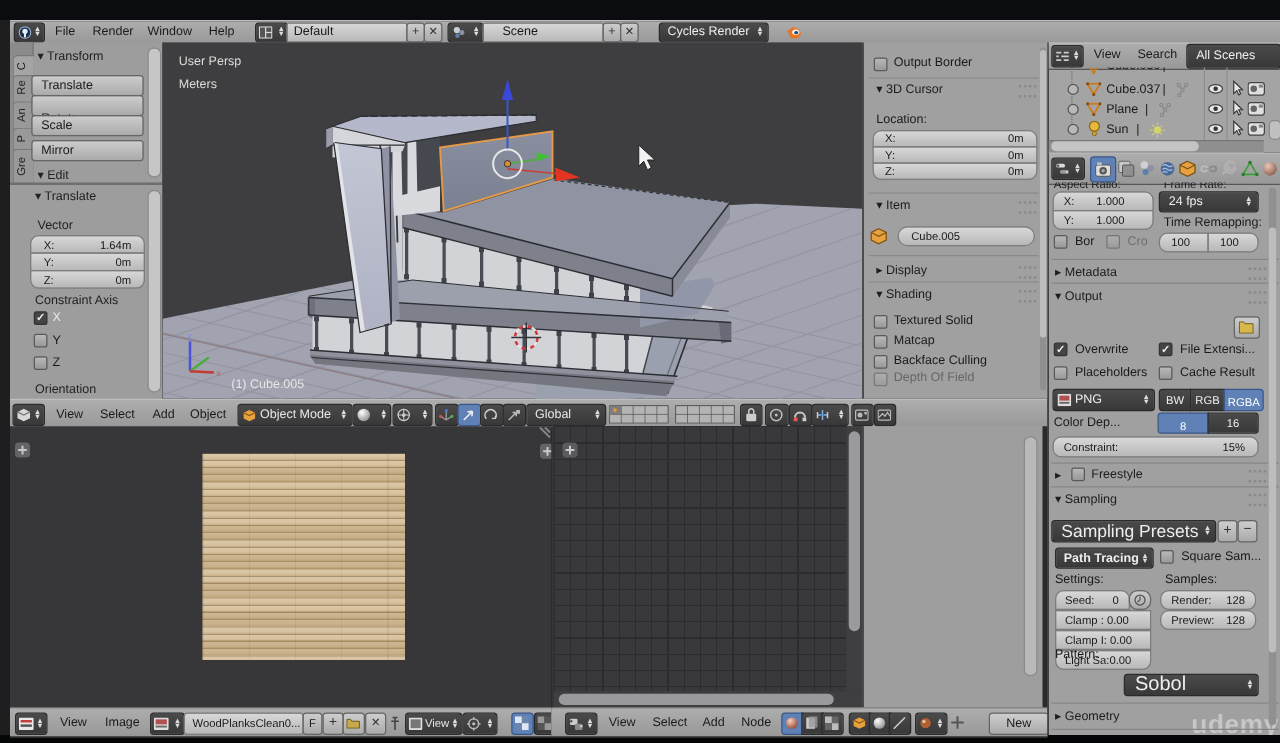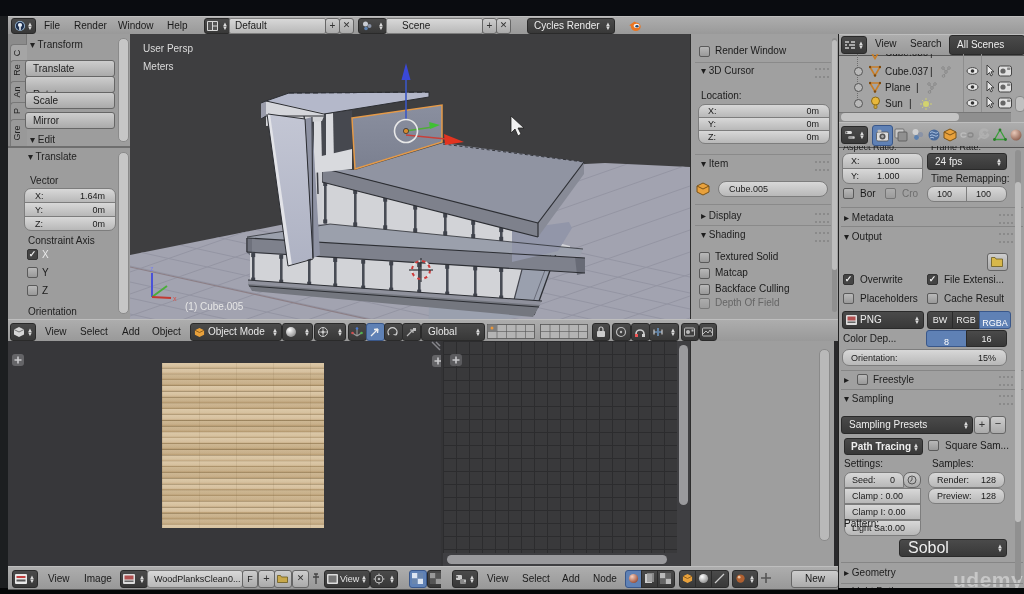--- a/index.html
+++ b/index.html
@@ -324,21 +324,21 @@
 <line x1="22" y1="263" x2="41" y2="264" stroke="#c23a32" stroke-width="2"></line>
 <text x="43" y="267" font-size="7" fill="#d85048" font-family="Liberation Sans">x</text>
 <text x="13" y="18" font-size="10" fill="#dcdcdc" font-family="Liberation Sans">User Persp</text>
 <text x="13" y="36" font-size="10" fill="#dcdcdc" font-family="Liberation Sans">Meters</text>
 <text x="55" y="276" font-size="10" fill="#e6e6e6" font-family="Liberation Sans">(1) Cube.005</text>
 <polygon points="381,82 381,99 385,95 388,102 391,100 388,94 394,94" fill="#f2f2f2" stroke="#222" stroke-width="0.8"></polygon>
 </svg>
 
 <div id="npanel" class="abs" style="left:690px;top:34px;width:148px;height:285px;background:#a0a0a0;border-left:1px solid #2e2e2e;">
   <span class="cb abs" style="left:8px;top:12px;"></span>
-    <span class="abs t10" style="left:24px;top:11px;">Render Window</span>
+    <span class="abs t10" style="left:24px;top:11px;">Output Border</span>
   <div class="abs" style="left:4px;top:28px;width:136px;height:1px;background:#8a8a8a;"></div>
   <span class="abs t10" style="left:10px;top:31px;color:#1d1d1d;">▾ 3D Cursor</span>
   <div class="grip" style="top:34px;right:10px;"></div>
   <span class="abs t10" style="left:10px;top:56px;">Location:</span>
   <div class="abs fld" style="left:7px;top:70px;width:130px;height:12px;border-bottom-left-radius:0;border-bottom-right-radius:0;">
       <span class="t9" style="left:9px;">X:</span>
       <span class="t9 abs" style="right:10px;">0m</span>
     </div>
   <div class="abs fld" style="left:7px;top:83px;width:130px;height:12px;border-radius:0;">
       <span class="t9" style="left:9px;">Y:</span>
@@ -915,33 +915,33 @@
   <div class="abs dk" style="left:113px;top:189px;width:26px;height:16px;border-radius:0;text-align:center;">
       <span style="left:50%;transform:translate(-50%,-52%);font-size:9px;color:#eee;">RGB</span>
     </div>
   <div class="abs" style="left:140px;top:189px;width:30px;height:16px;background:#5f81b5;border:1px solid #39578a;border-radius:0 3px 3px 0;text-align:center;"><span style="left:50%;transform:translate(-50%,-52%);font-size:9px;color:#fff;">RGBA</span></div>
   <span class="abs t10" style="left:4px;top:211px;">Color Dep...</span>
   <div class="abs" style="left:87px;top:208px;width:39px;height:15px;background:#5f81b5;border:1px solid #39578a;border-radius:3px 0 0 3px;text-align:center;"><span style="left:50%;transform:translate(-50%,-52%);font-size:9px;color:#fff;">8</span></div>
   <div class="abs dk" style="left:127px;top:208px;width:39px;height:15px;border-radius:0 3px 3px 0;text-align:center;">
       <span style="left:50%;transform:translate(-50%,-52%);font-size:9px;color:#eee;">16</span>
     </div>
   <div class="abs fld" style="left:3px;top:227px;width:163px;height:15px;">
-      <span class="t9" style="left:8px;">Orientation:</span>
+      <span class="t9" style="left:8px;">Constraint:</span>
       <span class="t9 abs" style="right:10px;">15%</span>
     </div>
   <div class="abs" style="left:2px;top:248px;width:182px;height:1px;background:#868686;"></div>
   <span class="abs t10" style="left:5px;top:252px;color:#1d1d1d;">▸</span>
   <span class="cb abs" style="left:18px;top:252px;"></span>
     <span class="abs t10" style="left:34px;top:252px;color:#1d1d1d;">Freestyle</span>
   <div class="grip" style="top:254px;right:12px;"></div>
   <div class="abs" style="left:2px;top:267px;width:182px;height:1px;background:#868686;"></div>
   <span class="abs t10" style="left:5px;top:271px;color:#1d1d1d;">▾ Sampling</span>
     <div class="grip" style="top:273px;right:12px;"></div>
   <div class="abs dk" style="left:2px;top:294px;width:130px;height:16px;">
-      <span style="font-size:10px;color:#eee;margin-left:7px;">Sampling Presets</span>
+      <span style="font-size:14px;color:#eee;margin-left:7px;">Sampling Presets</span>
       <span class="updn abs" style="right:3px;top:4px;">▲<br>▼</span>
     </div>
   <div class="abs btn" style="left:135px;top:294px;width:14px;height:16px;text-align:center;line-height:15px;font-size:11px;color:#333;">+</div>
   <div class="abs btn" style="left:151px;top:294px;width:14px;height:16px;text-align:center;line-height:13px;font-size:11px;color:#333;">−</div>
   <div class="abs dk" style="left:5px;top:316px;width:77px;height:15px;">
       <span style="font-size:10px;color:#eee;margin-left:6px;font-weight:bold;">Path Tracing</span>
       <span class="updn abs" style="right:3px;top:4px;">▲<br>▼</span>
     </div>
   <span class="cb abs" style="left:89px;top:318px;"></span>
     <span class="abs t10" style="left:106px;top:318px;">Square Sam...</span>

